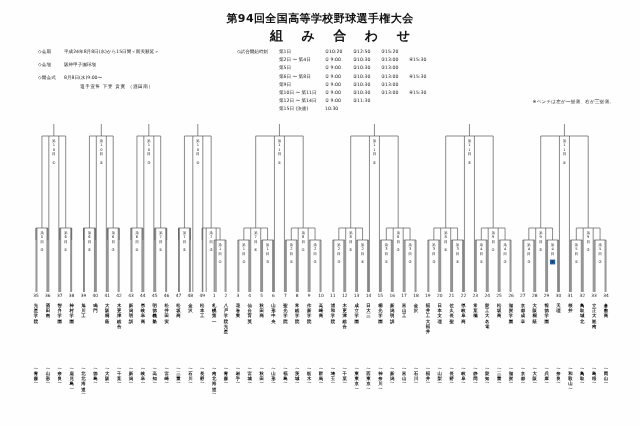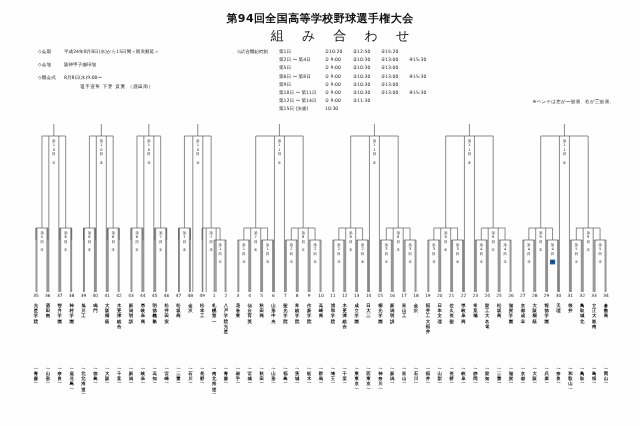--- a/index.html
+++ b/index.html
@@ -8,21 +8,21 @@
     background:#ffffff;
     font-family:"DejaVu Sans","Liberation Sans",sans-serif;
     color:#1a1a1a;
     overflow:hidden;
   }
   .page{position:relative;width:640px;height:426px;background:#fefefe;}
 
   
   .hdr{position:absolute;left:0;top:12px;width:640px;text-align:center;}
   .hdr .t1{font-size:11px;font-weight:700;letter-spacing:.4px;line-height:13px;color:#141414;}
-  .hdr .t2{font-size:13px;font-weight:400;letter-spacing:7px;line-height:17px;margin-top:2px;color:#141414;margin-left:47px;}
+  .hdr .t2{font-size:13px;font-weight:700;letter-spacing:7px;line-height:17px;margin-top:2px;color:#141414;margin-left:47px;}
 
   
   .info{position:absolute;left:38px;top:49px;width:200px;}
   .info-row{display:flex;align-items:flex-start;margin-bottom:7px;font-size:4.6px;line-height:6px;}
   .info-lbl{width:26px;flex:0 0 26px;letter-spacing:.2px;}
   .info-val{flex:1;}
   .info-sub{margin-top:3px;padding-left:16px;letter-spacing:.6px;}
 
   
   .sched{position:absolute;left:237px;top:49px;font-size:4.6px;line-height:6px;}

